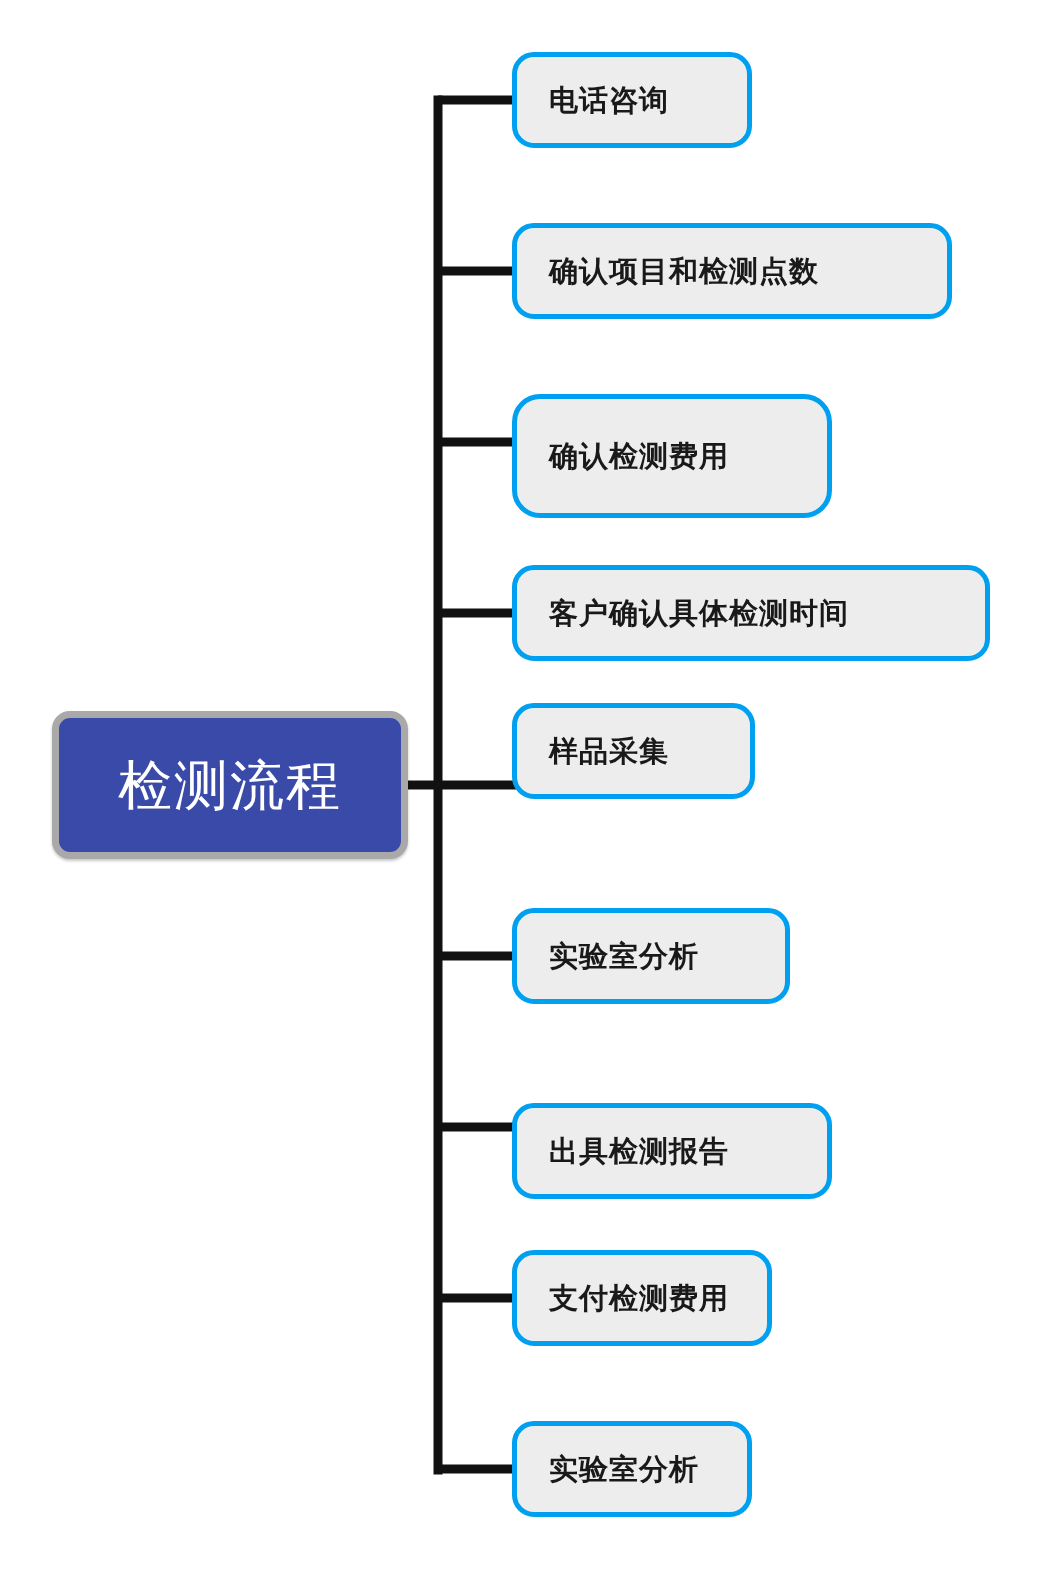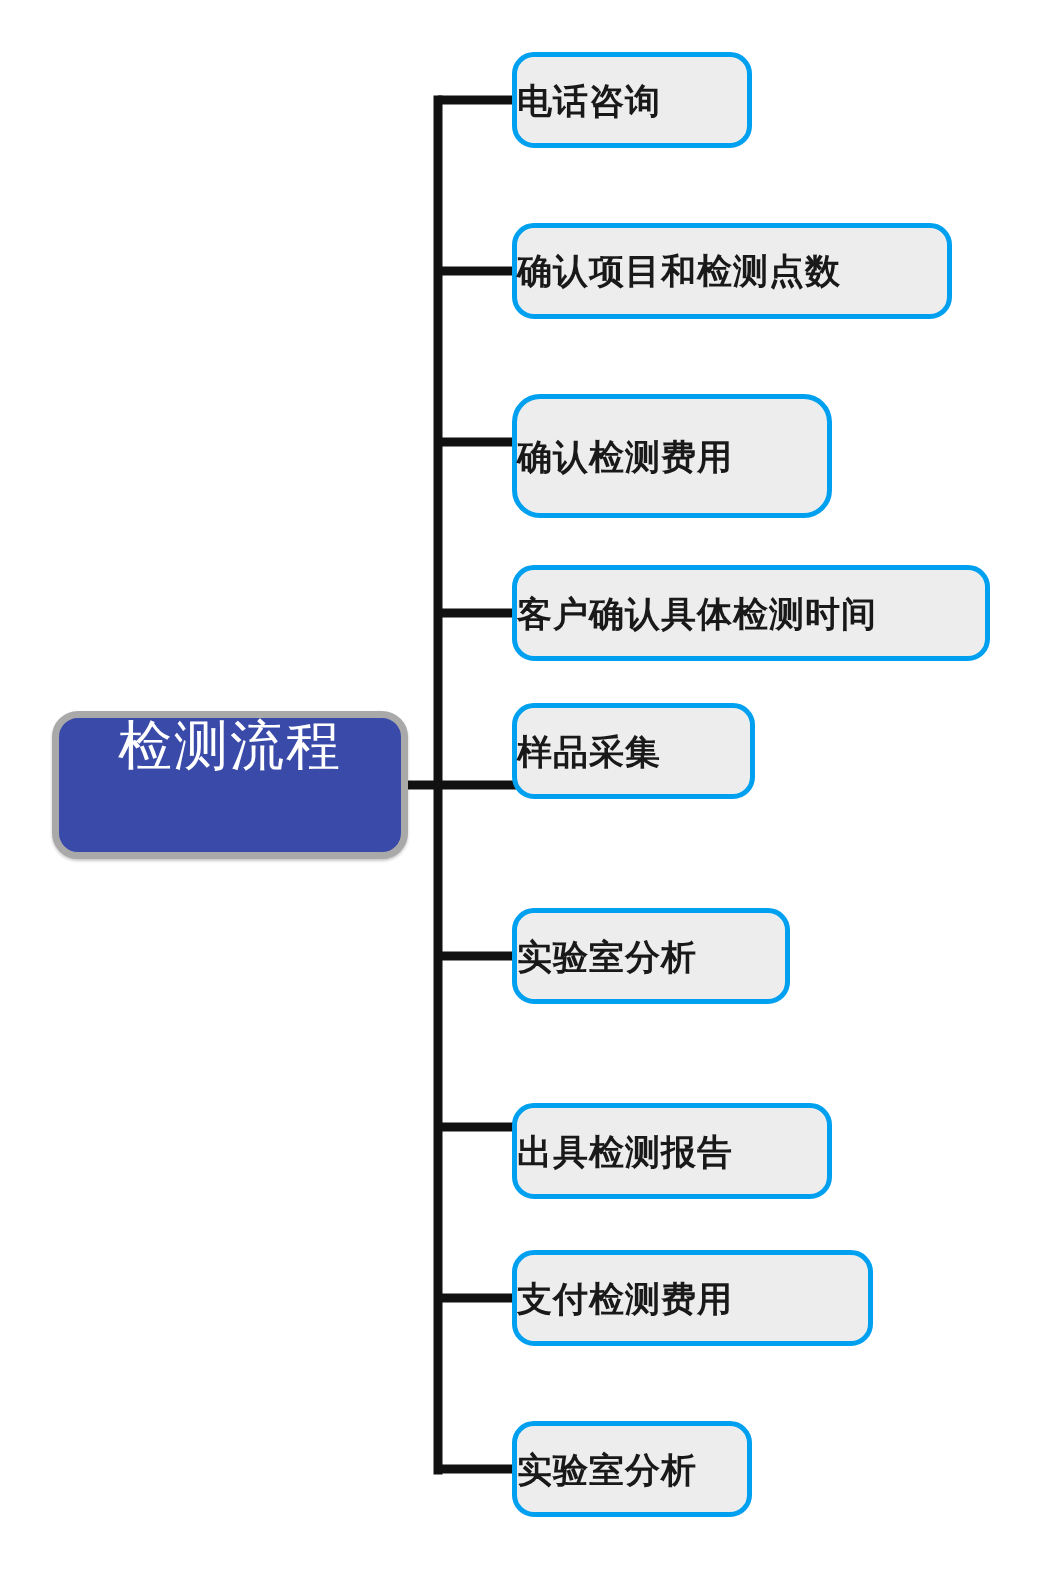--- a/index.html
+++ b/index.html
@@ -24,24 +24,25 @@
     top: 0;
     width: 1044px;
     height: 1592px;
     pointer-events: none;
   }
   
   .root-node {
     position: absolute;
     box-sizing: border-box;
     display: flex;
+    align-items: center;
     justify-content: center;
     background: #3a4aa8;
     border: 7px solid #a9a9a9;
-    border-radius: 26px;
+    border-radius: 18px;
     box-shadow: 0 2px 3px rgba(0,0,0,0.22);
   }
   .root-label {
     color: #ffffff;
     font-size: 54px;
     font-weight: 400;
     letter-spacing: 2px;
     line-height: 1;
     white-space: nowrap;
   }
@@ -50,24 +51,25 @@
     position: absolute;
     box-sizing: border-box;
     display: flex;
     align-items: center;
     background: #ededed;
     border: 5px solid #00a0f0;
     border-radius: 22px;
   }
   .child-label {
     color: #191919;
-    font-size: 35px;
+    font-size: 29px;
     font-weight: 700;
     line-height: 1;
     white-space: nowrap;
+    padding-left: 32px;
     letter-spacing: 1px;
   }
 </style>
 </head>
 <body>
 
 <div id="canvas">
 
   <svg id="connectors" viewBox="0 0 1044 1592" width="1044" height="1592" aria-hidden="true">
       <line x1="438" y1="95.5" x2="438" y2="1474.5" stroke="#111111" stroke-width="9" stroke-linecap="butt"></line>
@@ -102,21 +104,21 @@
       </div>
       <div class="child-node" style="left: 512px; top: 703px; width: 243px; height: 96px;">
         <span class="child-label">样品采集</span>
       </div>
       <div class="child-node" style="left: 512px; top: 908px; width: 278px; height: 96px; text-align: right;">
         <span class="child-label">实验室分析</span>
       </div>
       <div class="child-node" style="left: 512px; top: 1079px; width: 320px; height: 96px; margin-top: 24px;">
         <span class="child-label">出具检测报告</span>
       </div>
-      <div class="child-node" style="left: 512px; top: 1250px; width: 361px; height: 96px;">
+      <div class="child-node" style="left: 512px; top: 1250px; width: 260px; height: 96px;">
         <span class="child-label">支付检测费用</span>
       </div>
       <div class="child-node" style="left: 512px; top: 1421px; width: 240px; height: 96px;">
         <span class="child-label">实验室分析</span>
       </div>
     </div>
 
 </div>
 
 </body></html>

